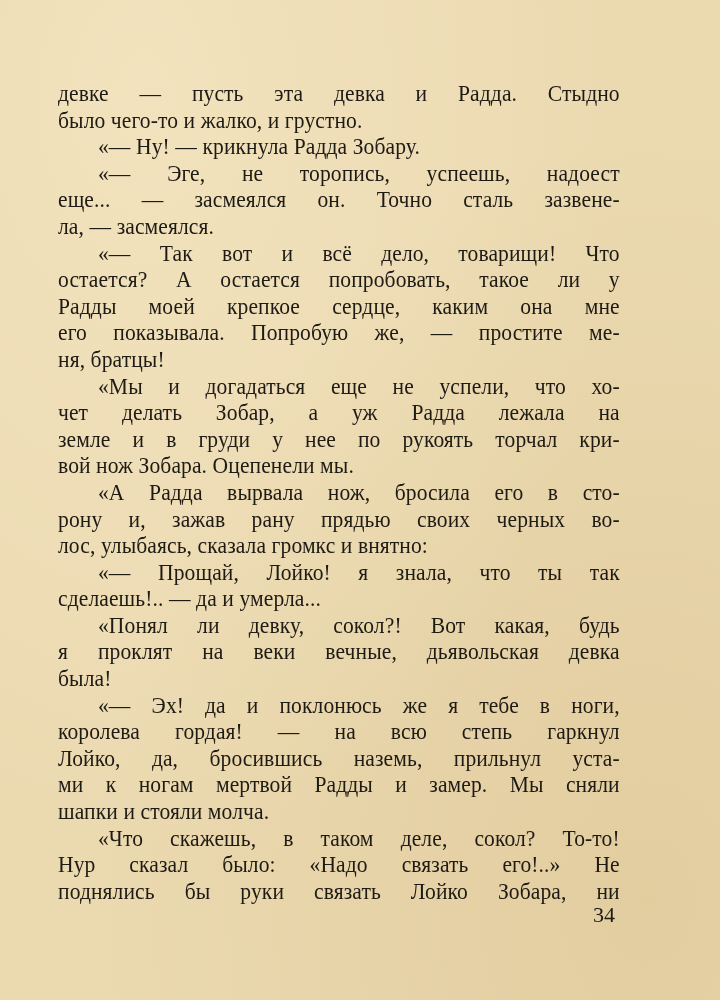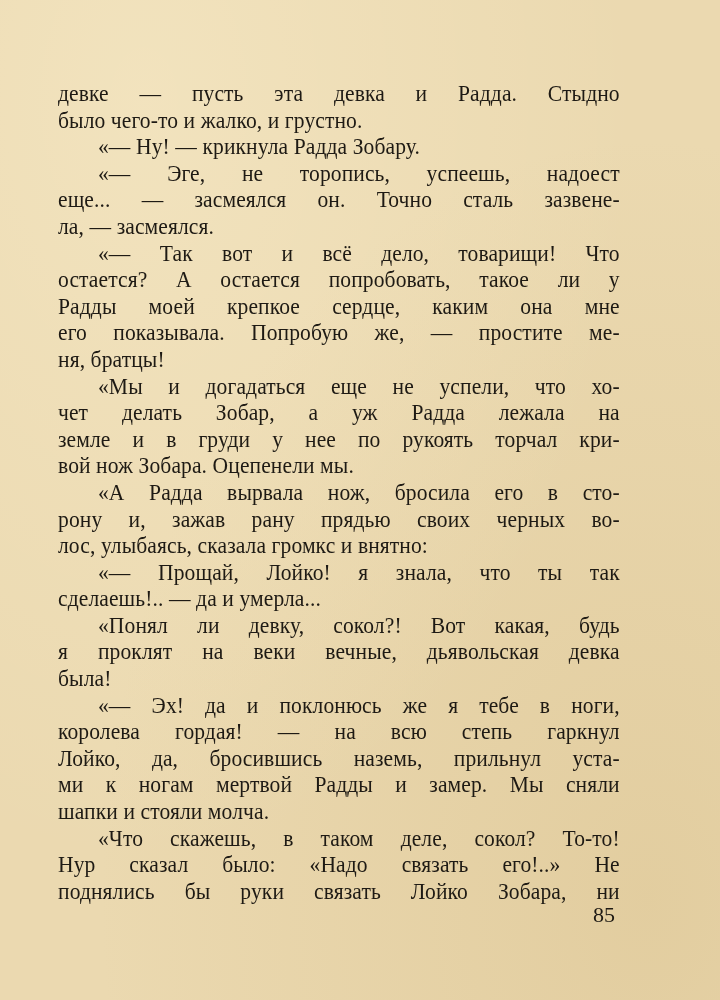--- a/index.html
+++ b/index.html
@@ -58,13 +58,13 @@
   <span class="line indent">«— Эх! да и поклонюсь же я тебе в ноги,</span>
   <span class="line">королева гордая! — на всю степь гаркнул</span>
   <span class="line">Лойко, да, бросившись наземь, прильнул уста-</span>
   <span class="line">ми к ногам мертвой Радды и замер. Мы сняли</span>
   <span class="line last">шапки и стояли молча.</span>
   <span class="line indent">«Что скажешь, в таком деле, сокол? То-то!</span>
   <span class="line">Нур сказал было: «Надо связать его!..» Не</span>
   <span class="line">поднялись бы руки связать Лойко Зобара, ни</span>
 </div>
 
-<div class="page-number">85</div>
+<div class="page-number">34</div>
 
 </body></html>

